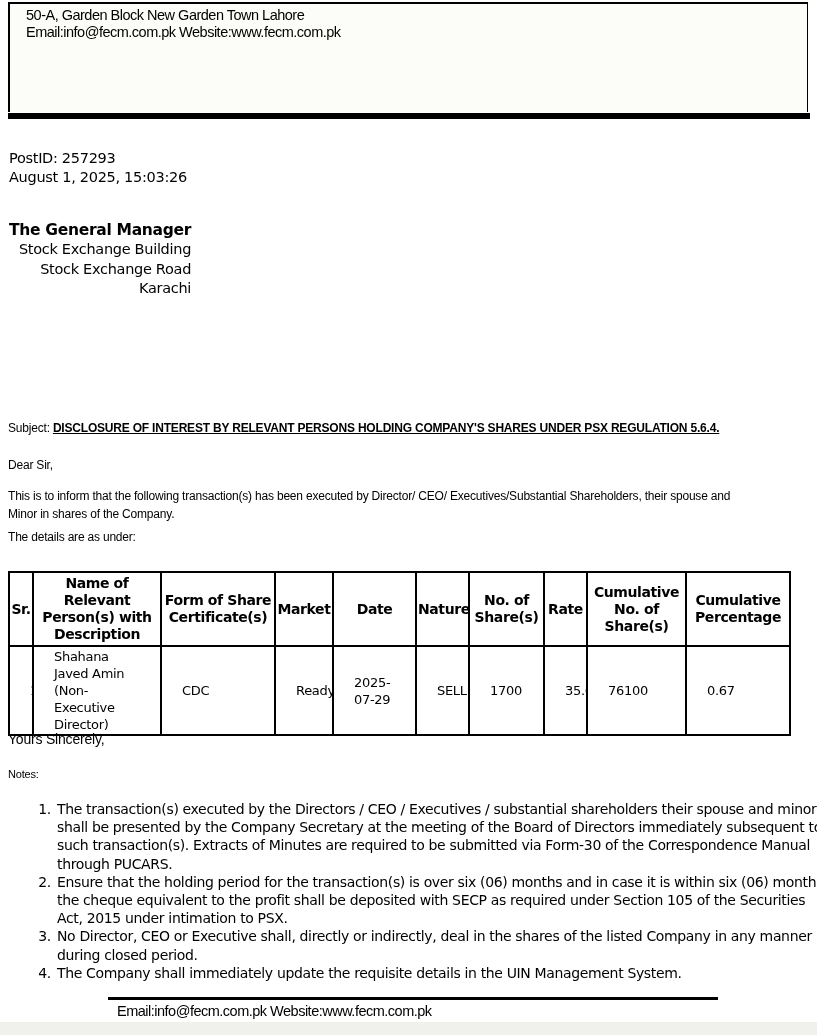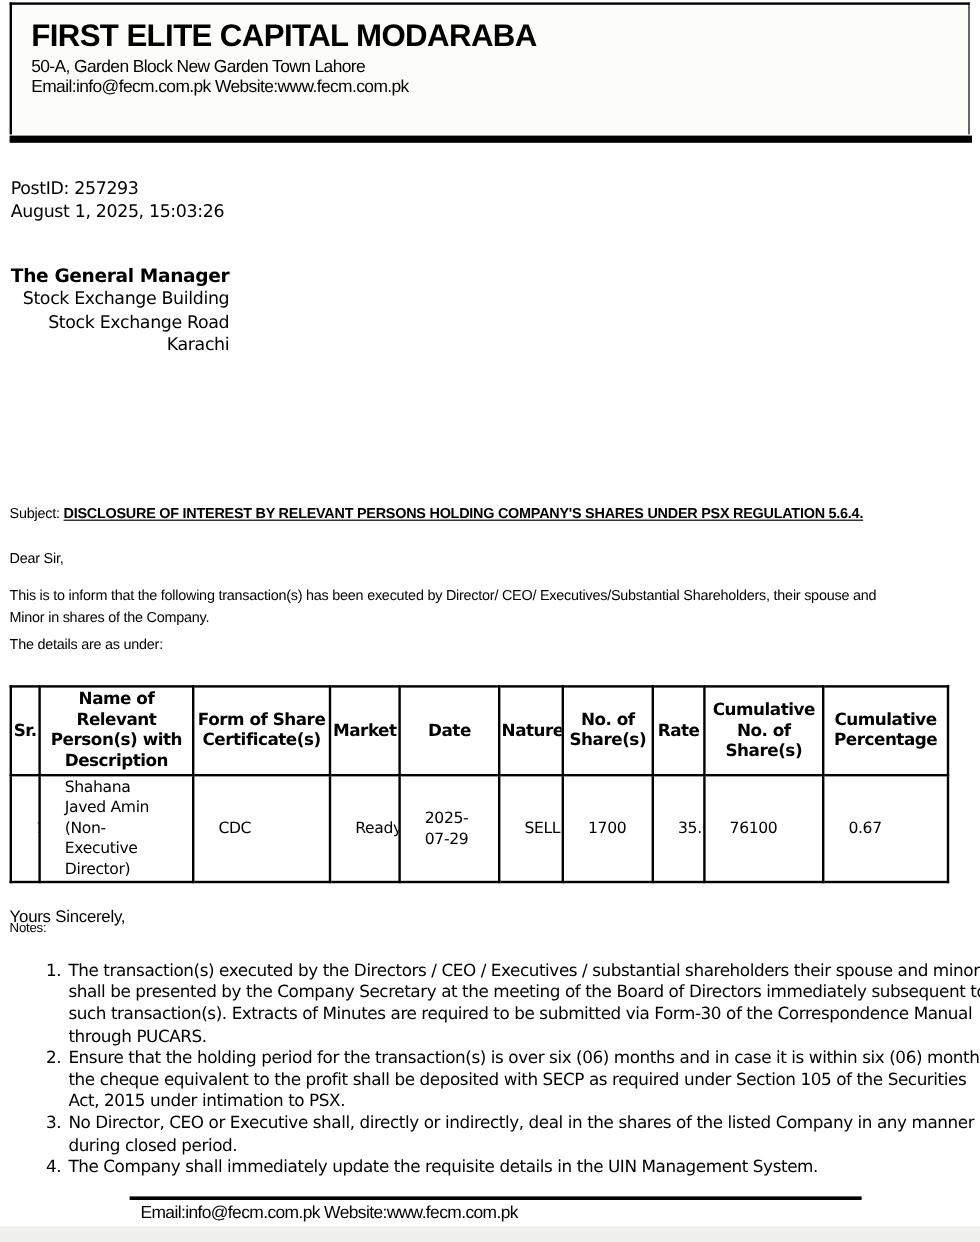--- a/index.html
+++ b/index.html
@@ -58,41 +58,40 @@
   table.tx tbody tr { height: 70px; }
   table.tx td {
     font-size: 13px; letter-spacing: -0.3px; line-height: 17px;
     text-align: left; vertical-align: middle; padding: 1px 20px;
     white-space: pre-line;
   }
   .c0{width:24px}.c1{width:128px}.c2{width:114px}.c3{width:58px}.c4{width:83px}
   .c5{width:53px}.c6{width:75px}.c7{width:43px}.c8{width:99px}.c9{width:104px}
 
   
-  .signoff { position: absolute; left: 8px; top: 731px; font-size: 14px; margin-top: 24px; }
+  .signoff { position: absolute; left: 8px; top: 731px; font-size: 14px; }
   .notes-label { position: absolute; left: 8px; top: 768px; font-size: 11px; }
   ol.notes {
     position: absolute; left: 8px; top: 800px; width: 775px;
     margin: 0; padding-left: 47px;
     font-size: 14px; line-height: 18.2px; letter-spacing: -0.35px;
   }
   ol.notes li { padding-left: 2px; }
 
   
   .footer-rule { position: absolute; left: 108px; top: 997px; width: 610px; height: 3px; background: #000; }
   .footer-text { position: absolute; left: 117px; top: 1003px; font-size: 14.5px; letter-spacing: -0.5px; }
   .bottom-strip { position: absolute; left: 0; top: 1022px; width: 817px; height: 13px; background: #f0f0ed; }
 </style>
 </head>
 <body>
 
 <div class="page">
 
   <div class="letterhead">
-    <div class="company-name">FIRST ELITE CAPITAL MODARABA</div>
     <div class="addr-line narrow addr-first">50-A, Garden Block New Garden Town Lahore</div>
     <div class="addr-line narrow">Email:info@fecm.com.pk Website:www.fecm.com.pk</div>
   </div>
   <div class="thick-rule"></div>
 
   <div class="post-meta wide">
     <div>PostID: 257293</div>
     <div>August 1, 2025, 15:03:26</div>
   </div>
 

